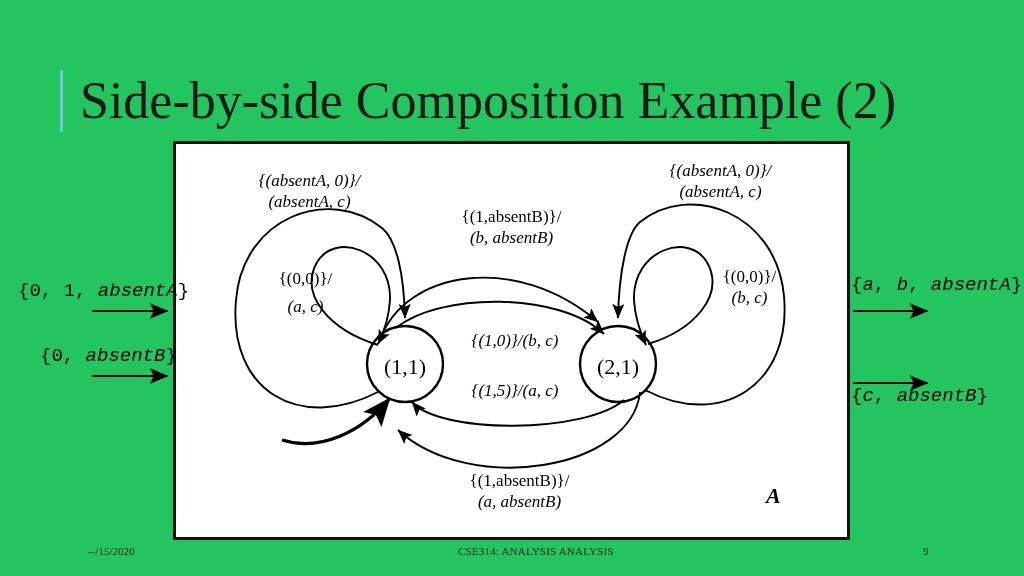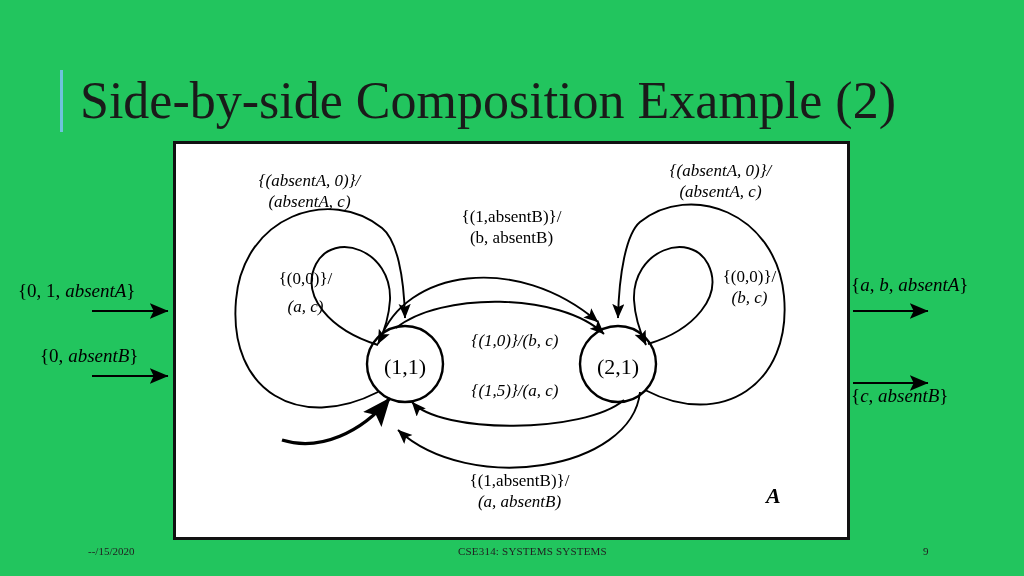--- a/index.html
+++ b/index.html
@@ -77,21 +77,21 @@
     font-family: "Liberation Serif", serif;
     font-size: 22px;
     color: #000000;
     text-align: center;
     white-space: nowrap;
   }
 
   
   .io-label {
     position: absolute;
-    font-family: Liberation Serif, serif;
+    font-family: Liberation Mono, monospace;
     font-size: 19px;
     color: #000000;
     white-space: nowrap;
   }
   .io-label i { font-style: italic; }
 
   
   #machine-name {
     position: absolute;
     left: 766px;
@@ -204,21 +204,21 @@
     <div style="font-style:italic;">(absentA, c)</div>
   </div>
 
   <div class="lbl" style="left:253px; top:268px; width:105px;">
     <div>{(0,0)}/</div>
     <div style="font-style:italic;margin-top:7px;">(a, c)</div>
   </div>
 
   <div class="lbl" style="left:434px; top:206px; width:155px;">
     <div>{(1,absentB)}/</div>
-    <div style="">(b, absentB)</div>
+    <div style="font-style:italic;">(b, absentB)</div>
   </div>
 
   <div class="lbl" style="left:638px; top:160px; width:165px;">
     <div style="font-style:italic;">{(absentA, 0)}/</div>
     <div style="font-style:italic;">(absentA, c)</div>
   </div>
 
   <div class="lbl" style="left:697px; top:266px; width:105px;">
     <div>{(0,0)}/</div>
     <div style="font-style:italic;">(b, c)</div>
@@ -233,16 +233,16 @@
   </div>
 
   <div class="lbl" style="left:437px; top:470px; width:165px;">
     <div>{(1,absentB)}/</div>
     <div style="font-style:italic;">(a, absentB)</div>
   </div>
 
   <div id="machine-name">A</div>
 
   <div class="footer-text" id="footer-date">--/15/2020</div>
-  <div class="footer-text" id="footer-course">CSE314: SYSTEMS SYSTEMS</div>
+  <div class="footer-text" id="footer-course">CSE314: ANALYSIS ANALYSIS</div>
   <div class="footer-text" id="footer-page">9</div>
 
 </div>
 
 </body></html>

